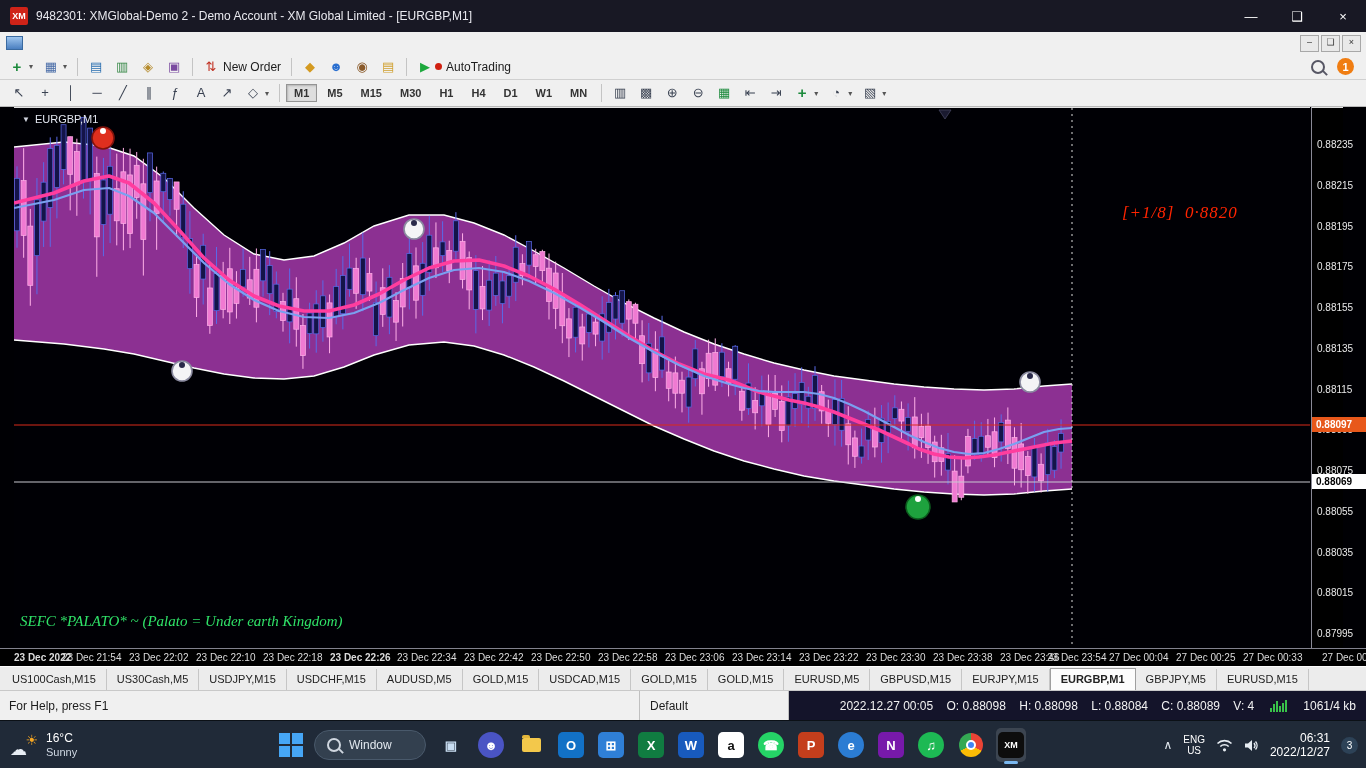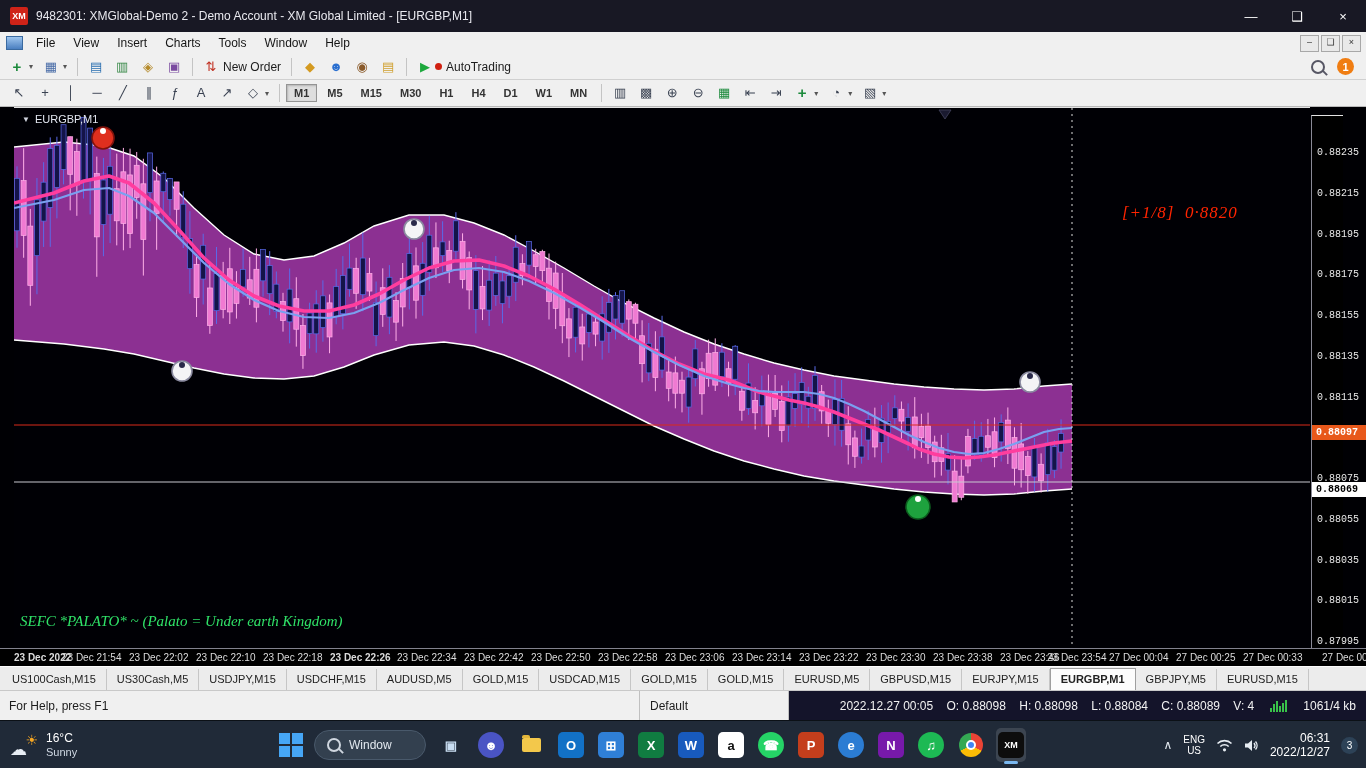--- a/index.html
+++ b/index.html
@@ -32,21 +32,21 @@
   .tf-btn{padding:2px 7px;font-size:11px;font-weight:bold;color:#333;border:1px solid transparent;margin:0 1px;}
   .tf-btn.active{background:#dedede;border:1px solid #949494;box-shadow:inset 1px 1px 2px #b5b5b5;}
   
   .chart-region{position:absolute;top:107px;left:0;width:1366px;height:559px;background:#000004;}
   .plot{position:absolute;left:14px;top:0;width:1296px;height:541px;border-top:1px solid #e3e3e3;background:#000005;}
   #chart-svg{position:absolute;left:0;top:0;}
   .symbol-label{position:absolute;left:8px;top:5px;color:#e2e6f0;font-size:11px;display:flex;gap:5px;align-items:center;z-index:5;}
   .sym-tri{font-size:8px;color:#cfd3de;}
   .murrey{position:absolute;left:1108px;top:95px;color:#ff2400;font-family:"Liberation Serif",serif;font-style:italic;font-size:17px;letter-spacing:1px;white-space:pre;z-index:5;}
   .watermark{position:absolute;left:6px;top:505px;color:#2fe268;font-family:"Liberation Serif",serif;font-style:italic;font-size:15px;z-index:5;}
-  .paxis{position:absolute;left:1311px;top:8px;width:32px;height:541px;background:#000;border-left:1px solid #8a8a96;border-top:1px solid #e3e3e3;box-sizing:border-box;font-family:Liberation Mono, monospace;}
+  .paxis{position:absolute;left:1311px;top:0;width:32px;height:541px;background:#000;border-left:1px solid #8a8a96;border-top:1px solid #e3e3e3;box-sizing:border-box;}
   .plabel{position:absolute;left:5px;color:#e8e8e8;font-size:10px;white-space:nowrap;}
   .pbox{position:absolute;left:0;width:55px;height:15px;font-size:10px;font-weight:bold;display:flex;align-items:center;padding-left:4px;box-sizing:border-box;}
   .pbox.red{background:#e8581a;color:#fff;}
   .pbox.white{background:#fff;color:#000;}
   .taxis{position:absolute;left:0;top:541px;width:1366px;height:36px;background:#000;border-top:1px solid #82828e;box-sizing:border-box;overflow:hidden;text-align:center;}
   .tmlabel{position:absolute;top:3px;color:#dcdcdc;font-size:10px;white-space:nowrap;}
   
   .tabsbar{position:absolute;top:666px;left:0;width:1366px;height:24px;background:#ececec;border-top:1px solid #fdfdfd;display:flex;align-items:flex-end;padding-left:2px;box-sizing:border-box;overflow:hidden;font-size:11px;}
   .tab{padding:4px 10px 5px;border-right:1px solid #c6c6c6;color:#222;white-space:nowrap;}
   .tab.active{background:#fcfcfc;border:1px solid #9f9f9f;border-bottom:none;font-weight:bold;}
@@ -96,29 +96,20 @@
     <span>9482301: XMGlobal-Demo 2 - Demo Account - XM Global Limited - [EURGBP,M1]</span>
     <div class="win-controls">
       <div class="win-btn">—</div>
       <div class="win-btn">❑</div>
       <div class="win-btn">×</div>
     </div>
   </div>
 
   <div class="menubar">
     <span class="menu-sys"></span>
-    <span style="display:flex;">
-        <span class="menu-item">File</span>
-        <span class="menu-item">View</span>
-        <span class="menu-item">Insert</span>
-        <span class="menu-item">Charts</span>
-        <span class="menu-item">Tools</span>
-        <span class="menu-item">Window</span>
-        <span class="menu-item">Help</span>
-      </span>
     <span class="menu-controls">
         <span class="mc-btn">–</span>
         <span class="mc-btn">❑</span>
         <span class="mc-btn">×</span>
       </span>
   </div>
 
   <div class="toolbar1">
     <span class="tbar-group">
         <div class="tbtn">

